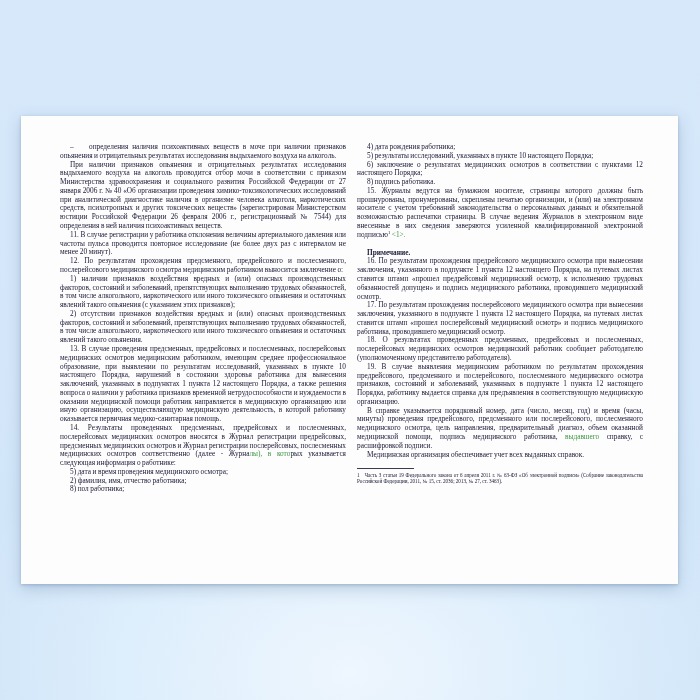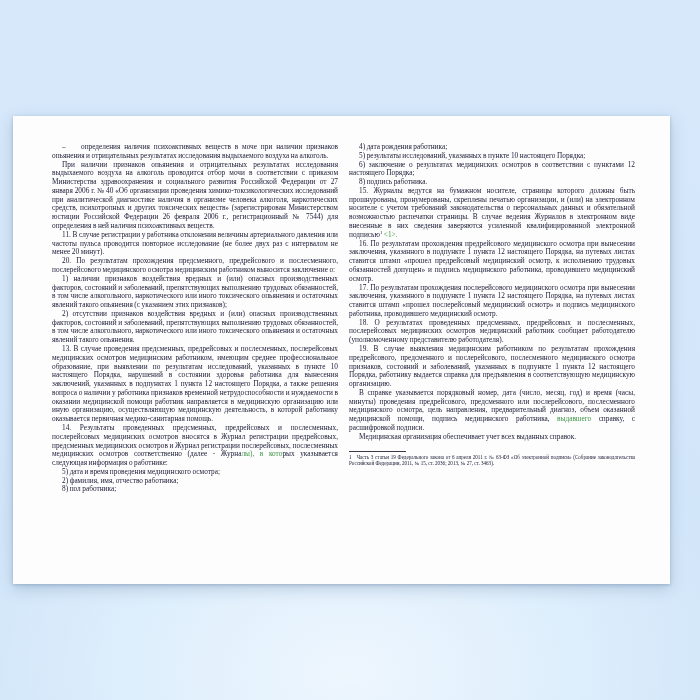--- a/index.html
+++ b/index.html
@@ -4,21 +4,21 @@
 <style>
   html,body{margin:0;padding:0;}
   body{
     width:700px;height:700px;overflow:hidden;position:relative;
     background:
       radial-gradient(ellipse 78% 55% at 50% 96%, #eef6fe 0%, #ddeefc 42%, rgba(221,238,252,0) 75%),
       linear-gradient(180deg,#d6e8fa 0%,#d4e7fa 55%,#cfe4f8 100%);
     font-family:"Liberation Serif","DejaVu Serif",serif;
   }
   .paper{
-    position:absolute;left:13px;top:116px;width:657px;height:468px;
+    position:absolute;left:21px;top:116px;width:657px;height:468px;
     background:#fdfdfd;
     box-shadow:0 1px 3px rgba(90,118,156,.38),0 5px 14px rgba(90,118,156,.30);
   }
   .columns{
     display:flex;gap:11px;box-sizing:border-box;
     padding:27px 35px 0 39px;height:100%;overflow:hidden;
   }
   .col{
     flex:1;min-width:0;
     font-size:7.3px;line-height:8.78px;color:#20203c;
@@ -37,35 +37,36 @@
 </style>
 </head>
 <body>
 
 <div class="paper">
   <div class="columns">
     <div class="col" lang="ru">
         <p><span>–&nbsp;&nbsp;&nbsp;&nbsp;определения наличия психоактивных веществ в моче при наличии признаков опьянения и отрицательных результатах исследования выдыхаемого воздуха на алкоголь.</span></p>
         <p><span>При наличии признаков опьянения и отрицательных результатах исследования выдыхаемого воздуха на алкоголь проводится отбор мочи в соответствии с приказом Министерства здравоохранения и социального развития Российской Федерации от 27 января 2006 г. № 40 «Об организации проведения химико-токсикологических исследований при аналитической диагностике наличия в организме человека алкоголя, наркотических средств, психотропных и других токсических веществ» (зарегистрирован Министерством юстиции Российской Федерации 26 февраля 2006 г., регистрационный № 7544) для определения в ней наличия психоактивных веществ.</span></p>
         <p><span>11. В случае регистрации у работника отклонения величины артериального давления или частоты пульса проводится повторное исследование (не более двух раз с интервалом не менее 20 минут).</span></p>
-        <p><span>20. По результатам прохождения предсменного, предрейсового и послесменного, послерейсового медицинского осмотра медицинским работником выносится заключение о:</span></p>
+        <p><span>12. По результатам прохождения предсменного, предрейсового и послесменного, послерейсового медицинского осмотра медицинским работником выносится заключение о:</span></p>
         <p><span>1) наличии признаков воздействия вредных и (или) опасных производственных факторов, состояний и заболеваний, препятствующих выполнению трудовых обязанностей, в том числе алкогольного, наркотического или иного токсического опьянения и остаточных явлений такого опьянения (с указанием этих признаков);</span></p>
         <p><span>2) отсутствии признаков воздействия вредных и (или) опасных производственных факторов, состояний и заболеваний, препятствующих выполнению трудовых обязанностей, в том числе алкогольного, наркотического или иного токсического опьянения и остаточных явлений такого опьянения.</span></p>
         <p><span>13. В случае проведения предсменных, предрейсовых и послесменных, послерейсовых медицинских осмотров медицинским работником, имеющим среднее профессиональное образование, при выявлении по результатам исследований, указанных в пункте 10 настоящего Порядка, нарушений в состоянии здоровья работника для вынесения заключений, указанных в подпунктах 1 пункта 12 настоящего Порядка, а также решения вопроса о наличии у работника признаков временной нетрудоспособности и нуждаемости в оказании медицинской помощи работник направляется в медицинскую организацию или иную организацию, осуществляющую медицинскую деятельность, в которой работнику оказывается первичная медико-санитарная помощь.</span></p>
         <p><span>14. Результаты проведенных предсменных, предрейсовых и послесменных, послерейсовых медицинских осмотров вносятся в Журнал регистрации предрейсовых, предсменных медицинских осмотров и Журнал регистрации послерейсовых, послесменных медицинских осмотров соответственно (далее - Журна</span><span class="green">лы), в кото</span><span>рых указывается следующая информация о работнике:</span></p>
         <p><span>5) дата и время проведения медицинского осмотра;</span></p>
         <p><span>2) фамилия, имя, отчество работника;</span></p>
         <p><span>8) пол работника;</span></p>
       </div>
     <div class="col" lang="ru">
         <p><span>4) дата рождения работника;</span></p>
         <p><span>5) результаты исследований, указанных в пункте 10 настоящего Порядка;</span></p>
         <p><span>6) заключение о результатах медицинских осмотров в соответствии с пунктами 12 настоящего Порядка;</span></p>
         <p><span>8) подпись работника.</span></p>
         <p><span>15. Журналы ведутся на бумажном носителе, страницы которого должны быть прошнурованы, пронумерованы, скреплены печатью организации, и (или) на электронном носителе с учетом требований законодательства о персональных данных и обязательной возможностью распечатки страницы. В случае ведения Журналов в электронном виде внесенные в них сведения заверяются усиленной квалифицированной электронной подписью</span><sup>1</sup><span class="green"> &lt;1&gt;.</span></p>
+        <p class="note-head"><span>Примечание.</span></p>
         <p><span>16. По результатам прохождения предрейсового медицинского осмотра при вынесении заключения, указанного в подпункте 1 пункта 12 настоящего Порядка, на путевых листах ставится штамп «прошел предрейсовый медицинский осмотр, к исполнению трудовых обязанностей допущен» и подпись медицинского работника, проводившего медицинский осмотр.</span></p>
         <p><span>17. По результатам прохождения послерейсового медицинского осмотра при вынесении заключения, указанного в подпункте 1 пункта 12 настоящего Порядка, на путевых листах ставится штамп «прошел послерейсовый медицинский осмотр» и подпись медицинского работника, проводившего медицинский осмотр.</span></p>
         <p><span>18. О результатах проведенных предсменных, предрейсовых и послесменных, послерейсовых медицинских осмотров медицинский работник сообщает работодателю (уполномоченному представителю работодателя).</span></p>
         <p><span>19. В случае выявления медицинским работником по результатам прохождения предрейсового, предсменного и послерейсового, послесменного медицинского осмотра признаков, состояний и заболеваний, указанных в подпункте 1 пункта 12 настоящего Порядка, работнику выдается справка для предъявления в соответствующую медицинскую организацию.</span></p>
         <p><span>В справке указывается порядковый номер, дата (число, месяц, год) и время (часы, минуты) проведения предрейсового, предсменного или послерейсового, послесменного медицинского осмотра, цель направления, предварительный диагноз, объем оказанной медицинской помощи, подпись медицинского работника, </span><span class="green">выдавшего</span><span> справку, с расшифровкой подписи.</span></p>
         <p><span>Медицинская организация обеспечивает учет всех выданных справок.</span></p>
         <div class="footnote">
           <div class="footnote-rule"></div>
           <p><span>1&nbsp;&nbsp;&nbsp;Часть 3 статьи 19 Федерального закона от 6 апреля 2011 г. № 63-ФЗ «Об электронной подписи» (Собрание законодательства Российской Федерации, 2011, № 15, ст. 2036; 2013, № 27, ст. 3463).</span></p>
         </div>

